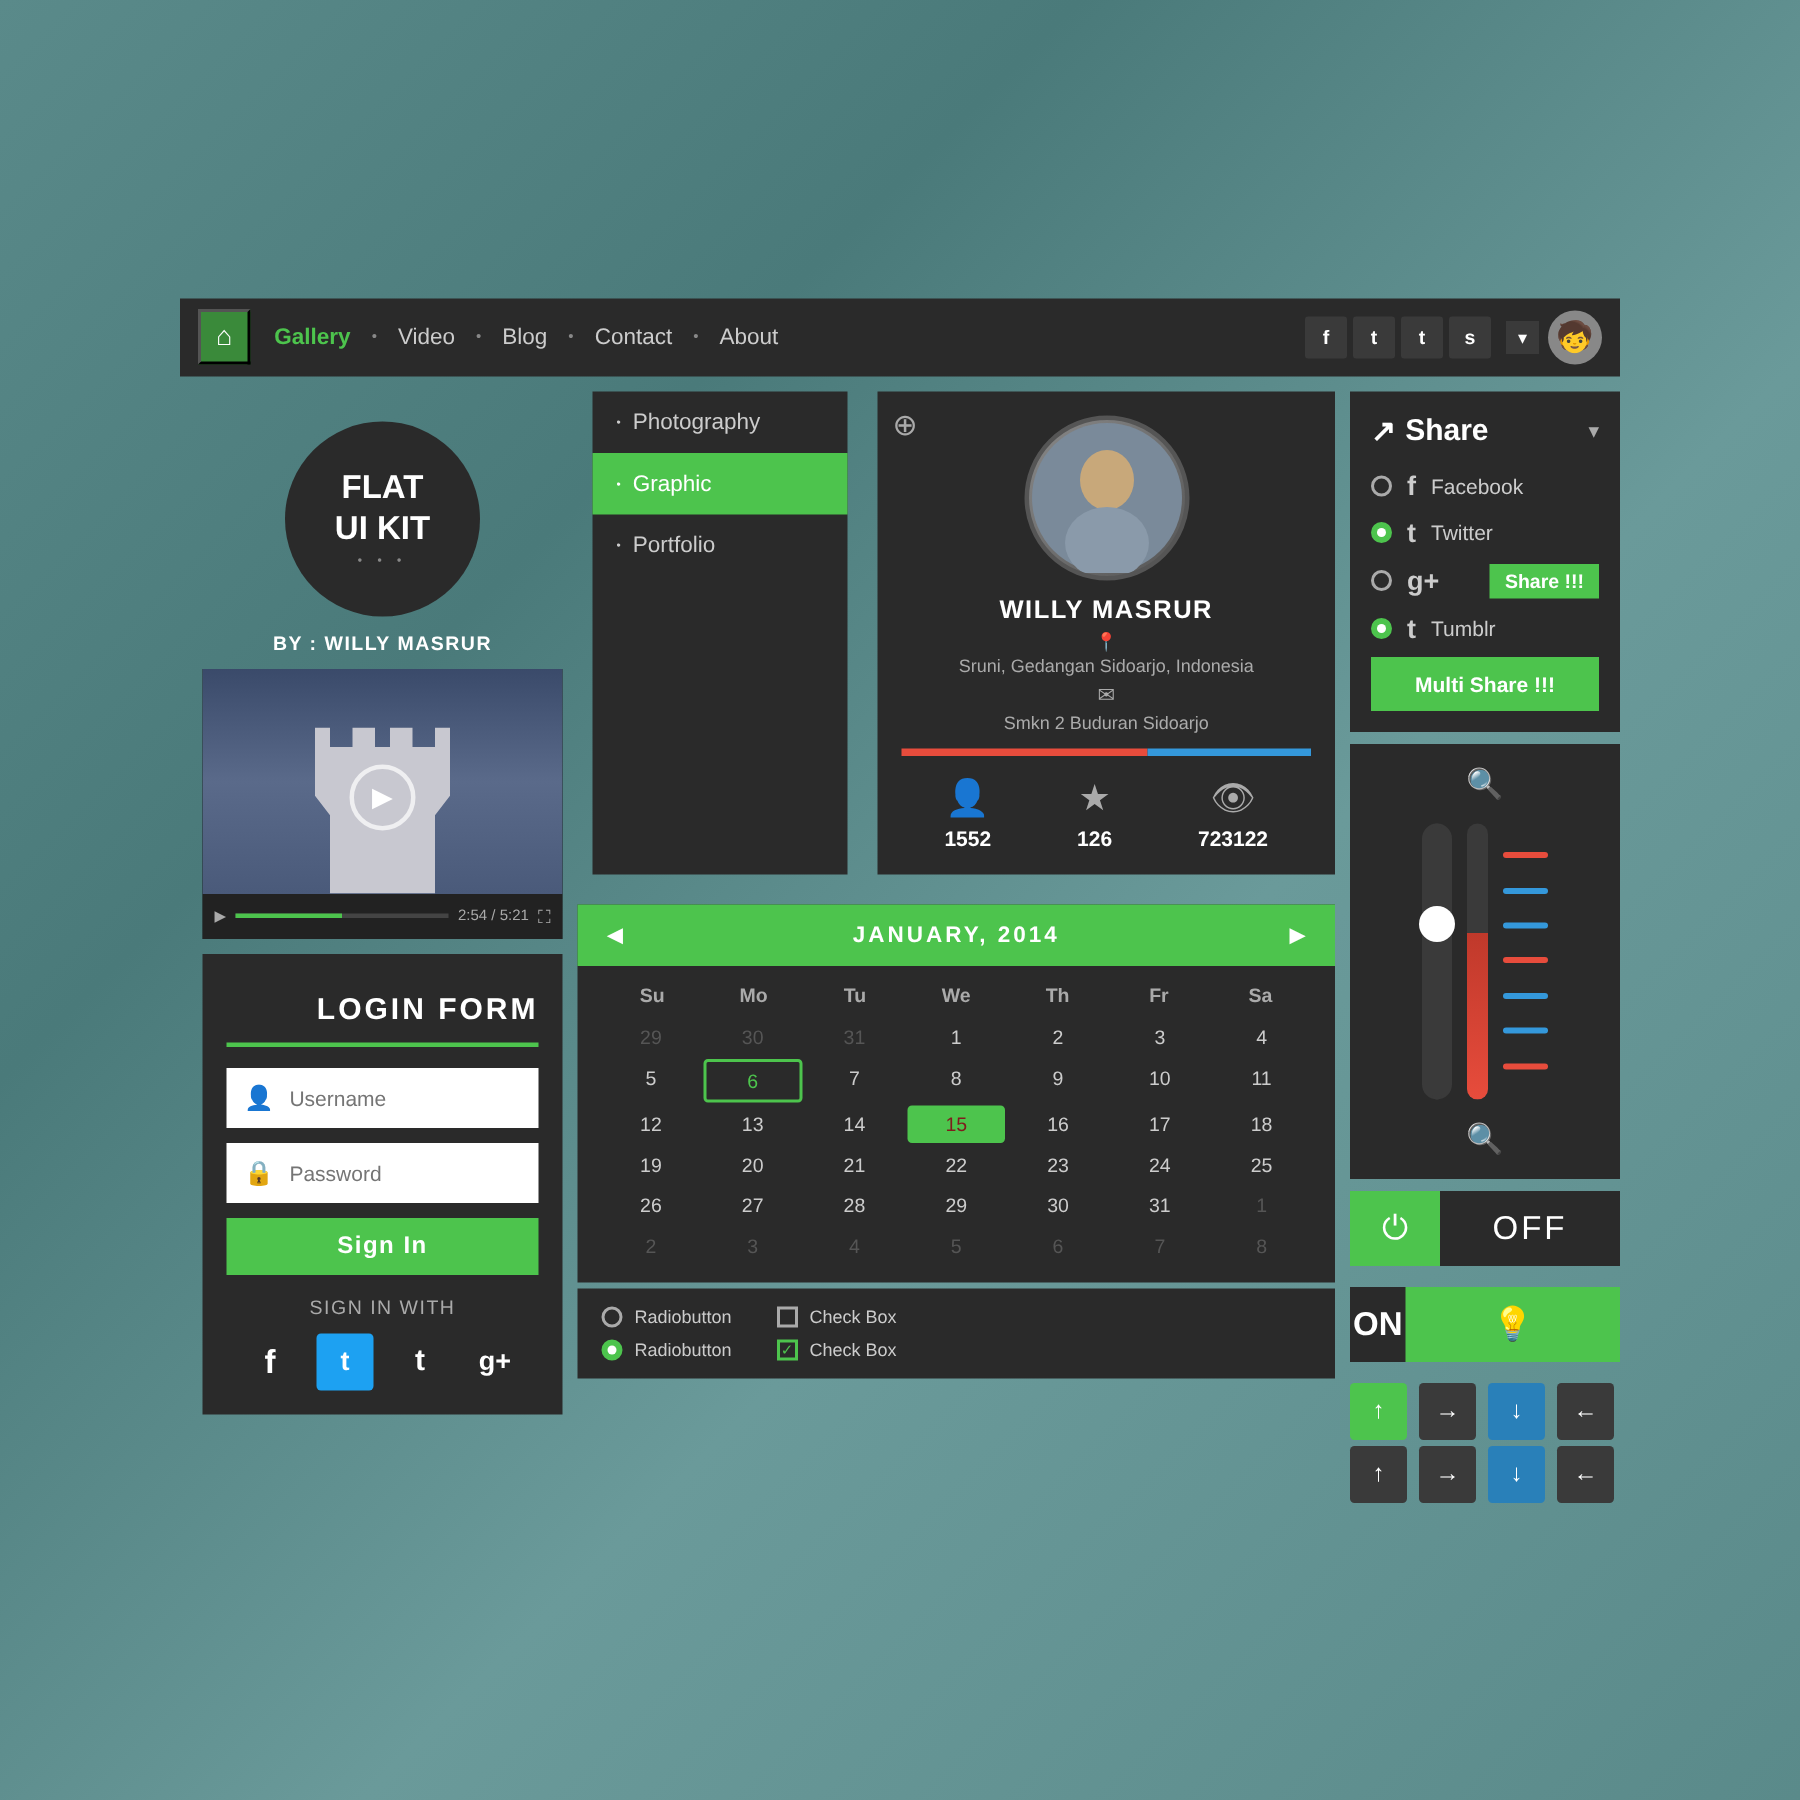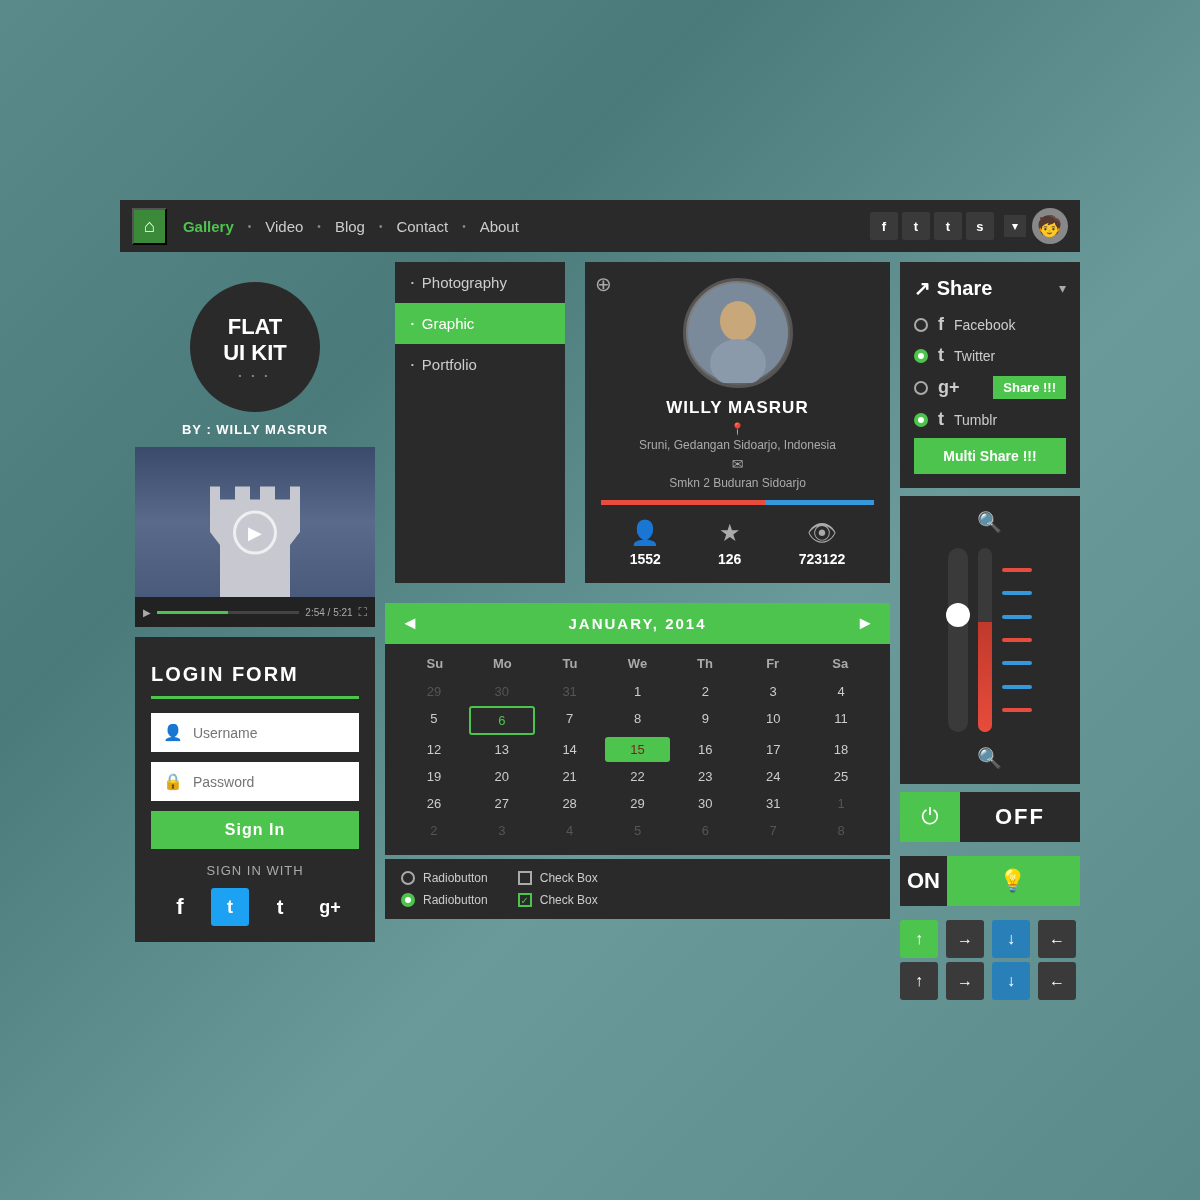--- a/index.html
+++ b/index.html
@@ -184,21 +184,21 @@
     .video-time { font-size: 10px; color: #aaa; }
     .fullscreen-icon { font-size: 12px; cursor: pointer; }
     
     .login-form {
       background: #2a2a2a;
       margin-top: 10px;
       padding: 16px;
     }
     .login-title {
       color: white;
-      text-align: left;
+      text-align: right;
       font-size: 20px;
       font-weight: bold;
       letter-spacing: 2px;
       padding: 10px 0;
       border-bottom: 3px solid #4dc44d;
       margin-bottom: 14px;
     }
     .login-input-wrap {
       background: white;
       display: flex;
@@ -545,32 +545,32 @@
       justify-content: center;
       font-size: 22px;
       color: white;
       cursor: pointer;
     }
     .toggle-off-label {
       flex: 1;
       text-align: center;
       color: white;
       font-size: 22px;
-      font-weight: bold;
+      font-weight: normal;
       letter-spacing: 2px;
     }
     .toggle-on {
       background: #2a2a2a;
       display: flex;
       align-items: center;
       height: 50px;
     }
     .toggle-on-label {
       background: #2a2a2a;
-      width: 47px;
+      width: 37px;
       height: 50px;
       display: flex;
       align-items: center;
       justify-content: center;
       color: white;
       font-size: 22px;
       font-weight: bold;
     }
     .toggle-bulb {
       background: #4dc44d;

